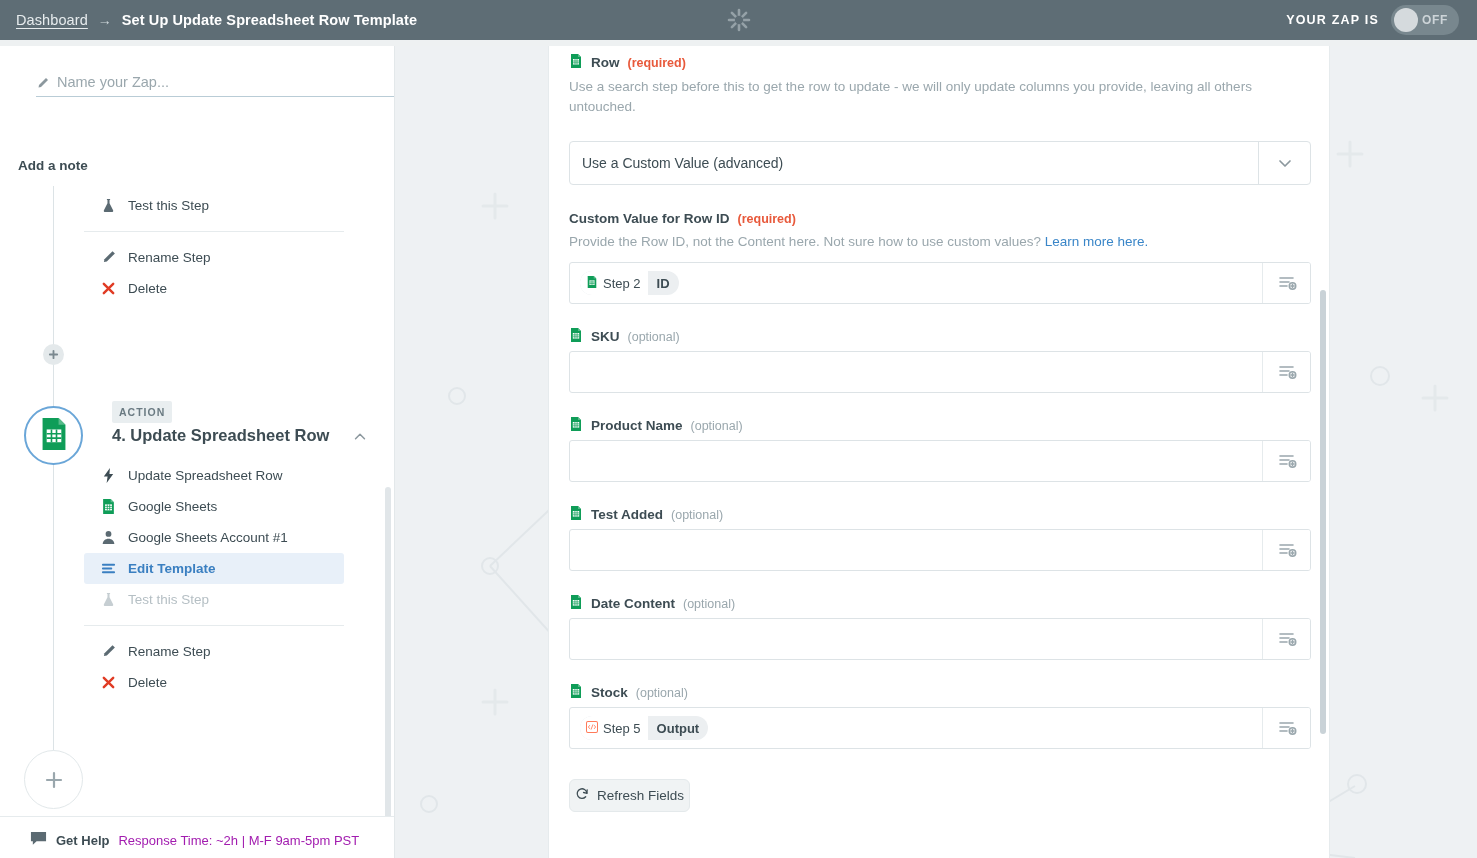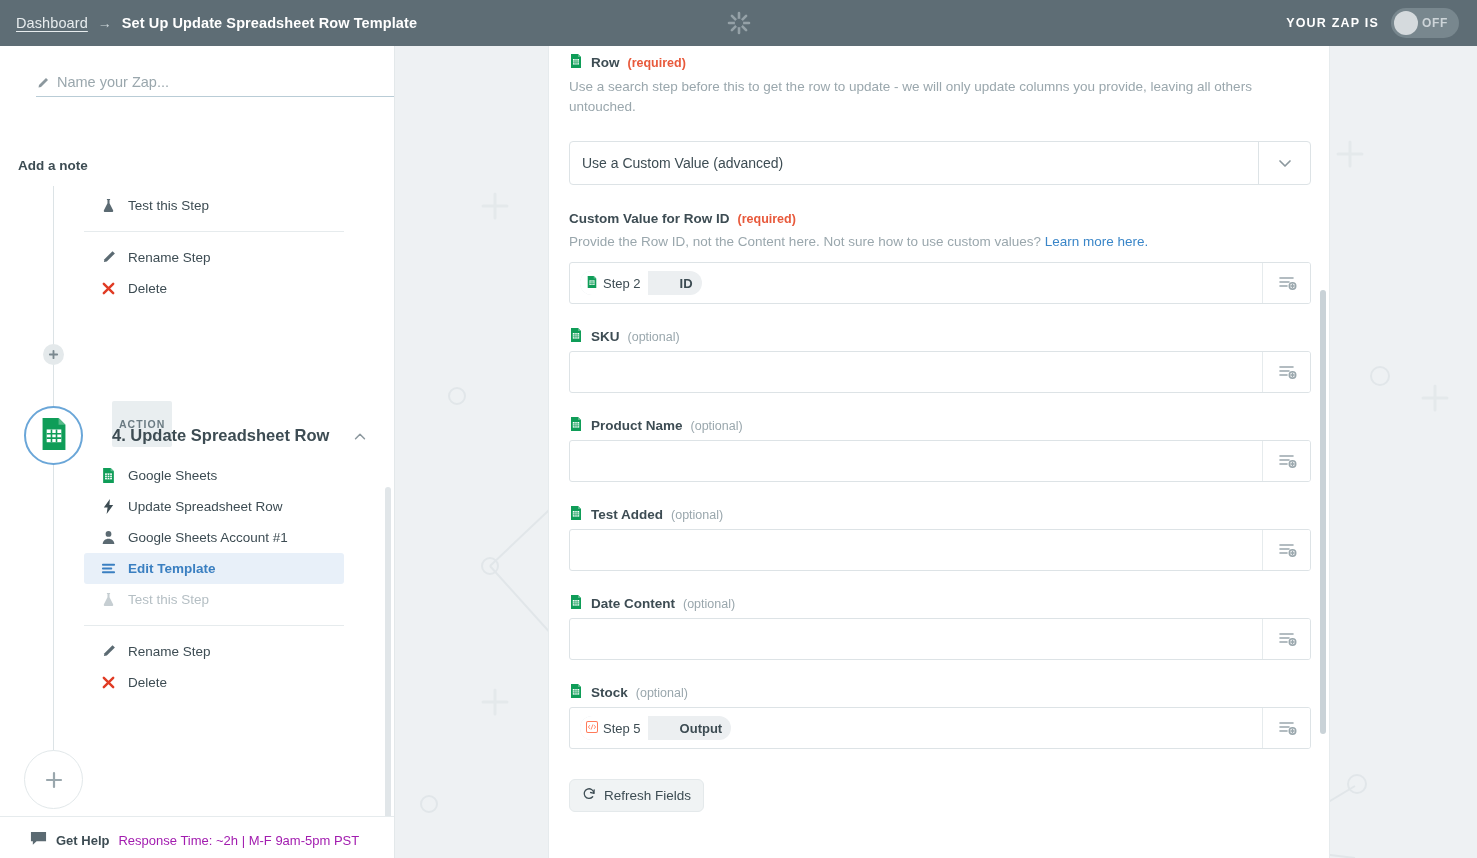--- a/index.html
+++ b/index.html
@@ -6,21 +6,21 @@
   html, body {
     width: 1477px; height: 858px;
     font-family: "Liberation Sans", sans-serif;
     background: #eef1f2;
     overflow: hidden;
   }
   .app { position: relative; width: 1477px; height: 858px; }
 
   
   .topbar {
-    position: absolute; top: 0; left: 0; width: 1477px; height: 46px;
+    position: absolute; top: 0; left: 0; width: 1477px; height: 40px;
     background: #5e6d75; display: flex; align-items: center;
     z-index: 40;
   }
   .crumbs { display: flex; align-items: center; margin-left: 16px; gap: 10px; }
   .crumb-link {
     color: #e7ecee; font-size: 14.5px; text-decoration: underline;
     text-underline-offset: 3px; cursor: pointer; letter-spacing: .1px;
   }
   .crumb-arrow { color: #cfd8dc; font-size: 14px; }
   .crumb-current { color: #ffffff; font-size: 14.5px; font-weight: bold; letter-spacing: .1px; }
@@ -97,21 +97,21 @@
     margin-left: -16px; border-radius: 3px; width: 260px;
   }
   .menu-item .mi-icon { width: 16px; display: flex; justify-content: center; flex: 0 0 16px; }
   .menu-item.active { background: #e8f0f9; color: #3a7fc1; font-weight: bold; }
   .menu-item.disabled { color: #b5bfc4; cursor: default; }
   .menu-sep { height: 1px; background: #e6ebed; margin: 10px 0 10px -16px; width: 260px; }
 
   .action-badge {
     position: absolute; left: 112px; top: 355px;
     background: #e9eef0; color: #6a7a82; font-size: 10.5px; font-weight: bold;
-    letter-spacing: 1px; padding: 17px 7px; border-radius: 2px;
+    letter-spacing: 1px; padding: 5px 7px; border-radius: 2px;
   }
   .step-title {
     position: absolute; left: 112px; top: 380px; font-size: 16.5px;
     font-weight: bold; color: #3d4c53;
   }
   .chev-up { position: absolute; left: 352px; top: 383px; width: 16px; height: 16px; cursor: pointer; }
 
   .sidebar-scrollbar {
     position: absolute; right: 3px; top: 441px; width: 6px; height: 368px;
     background: #e1e6e9; border-radius: 3px; cursor: pointer;
@@ -173,30 +173,29 @@
   .insert-btn {
     width: 48px; border-left: 1px solid #e6ebed; display: flex;
     align-items: center; justify-content: center; cursor: pointer; background: #fff;
   }
 
   
   .token {
     display: inline-flex; align-items: center; background: #eceff1;
     border-radius: 12px; height: 24px; font-size: 13px; overflow: hidden;
     cursor: pointer;
-    gap: 23px;
   }
   .token .tk-left { display: flex; align-items: center; gap: 5px; background: #fff;
                     height: 24px; padding: 0 7px 0 6px; border-radius: 12px 0 0 12px; color: #3d4c53; }
   .token .tk-right { padding: 0 9px; font-weight: bold; color: #3d4c53; }
 
   .refresh-btn {
     display: inline-flex; align-items: center; gap: 8px; height: 33px;
     background: #f0f3f4; border: 1px solid #e4e9eb; border-radius: 6px;
-    padding: 0 12px; font-size: 13.5px; color: #3d4c53; cursor: pointer;
+    padding: 0 5px; font-size: 13.5px; color: #3d4c53; cursor: pointer;
     margin-top: 6px;
   }
 
   .panel-scrollbar {
     position: absolute; right: 3px; top: 244px; width: 6px; height: 444px;
     background: #c9d2d7; border-radius: 3px; cursor: pointer; z-index: 30;
   }
 </style>
 </head>
 <body>
@@ -525,38 +524,38 @@
               <path d="M3 3l10 10M13 3L3 13"></path>
             </svg>
           </span>
           <span>Delete</span>
         </div>
       </div>
 
     <div class="menu-list" id="step-menu" style="top:414px;">
         <div class="menu-item">
           <span class="mi-icon">
+            <svg width="15" height="15" viewBox="0 0 16 16" fill="#3d4c53">
+              <path d="M9.5 0L3 9h4l-1 7 7-9.5H9z"></path>
+            </svg>
+          </span>
+          <span>Update Spreadsheet Row</span>
+        </div>
+        <div class="menu-item">
+          <span class="mi-icon">
             <svg width="15" height="15" viewBox="0 0 14 14">
               <path d="M2 0h7l3 3v11H2z" fill="#0f9d58"></path>
               <path d="M9 0l3 3H9z" fill="#57bb8a"></path>
               <rect x="3.8" y="5" width="6.4" height="5.6" fill="#fff"></rect>
               <g stroke="#0f9d58" stroke-width=".7">
                 <path d="M3.8 6.9h6.4M3.8 8.8h6.4M5.9 5v5.6M8.1 5v5.6"></path>
               </g>
             </svg>
           </span>
           <span>Google Sheets</span>
-        </div>
-        <div class="menu-item">
-          <span class="mi-icon">
-            <svg width="15" height="15" viewBox="0 0 16 16" fill="#3d4c53">
-              <path d="M9.5 0L3 9h4l-1 7 7-9.5H9z"></path>
-            </svg>
-          </span>
-          <span>Update Spreadsheet Row</span>
         </div>
         <div class="menu-item">
           <span class="mi-icon">
             <svg width="15" height="15" viewBox="0 0 16 16" fill="#5b6a72">
               <circle cx="8" cy="4.2" r="3.1"></circle>
               <path d="M1.8 15c0-3.5 2.8-5.8 6.2-5.8S14.2 11.5 14.2 15z"></path>
             </svg>
           </span>
           <span>Google Sheets Account #1</span>
         </div>

